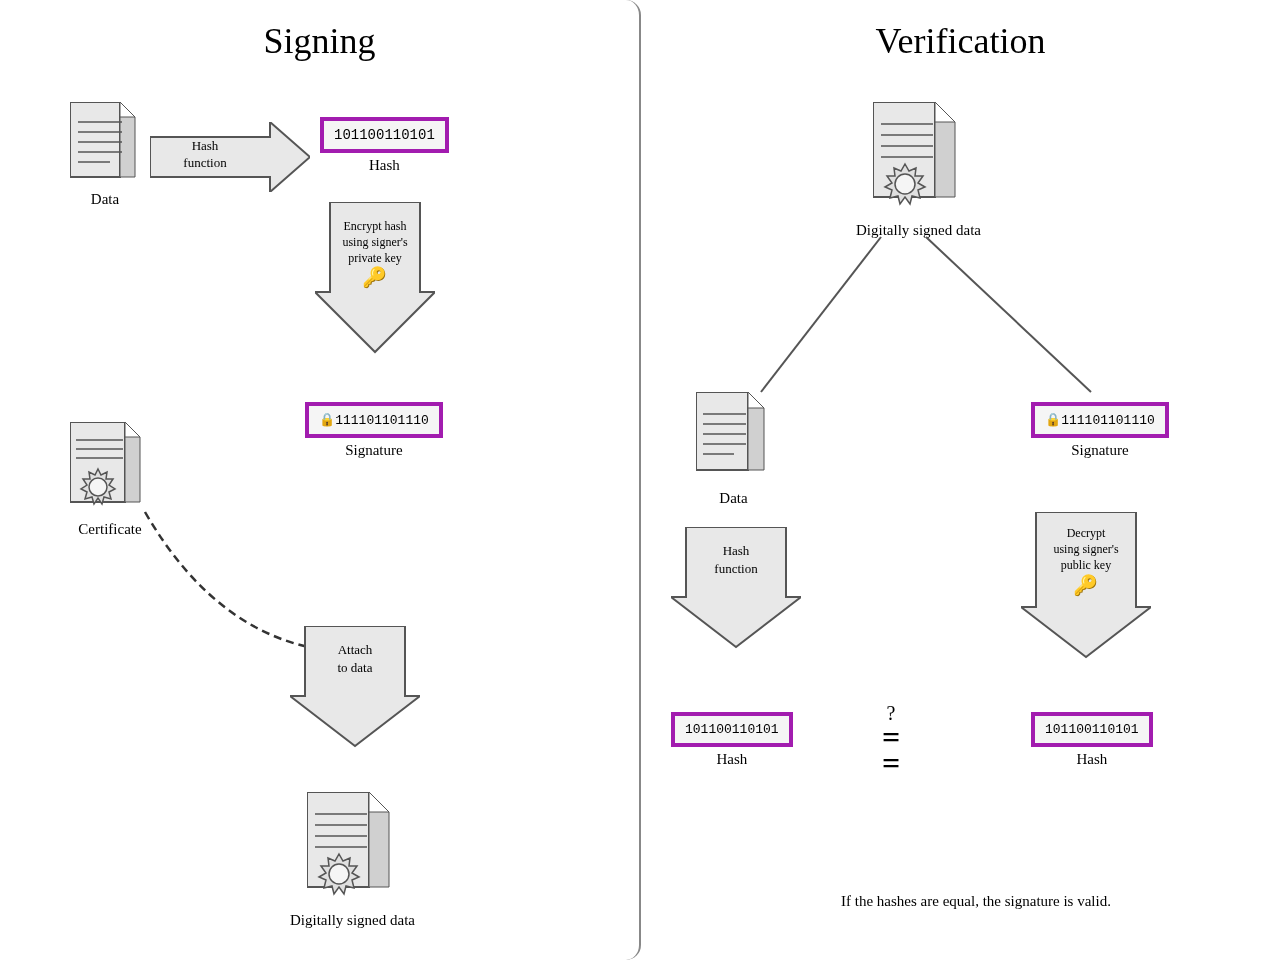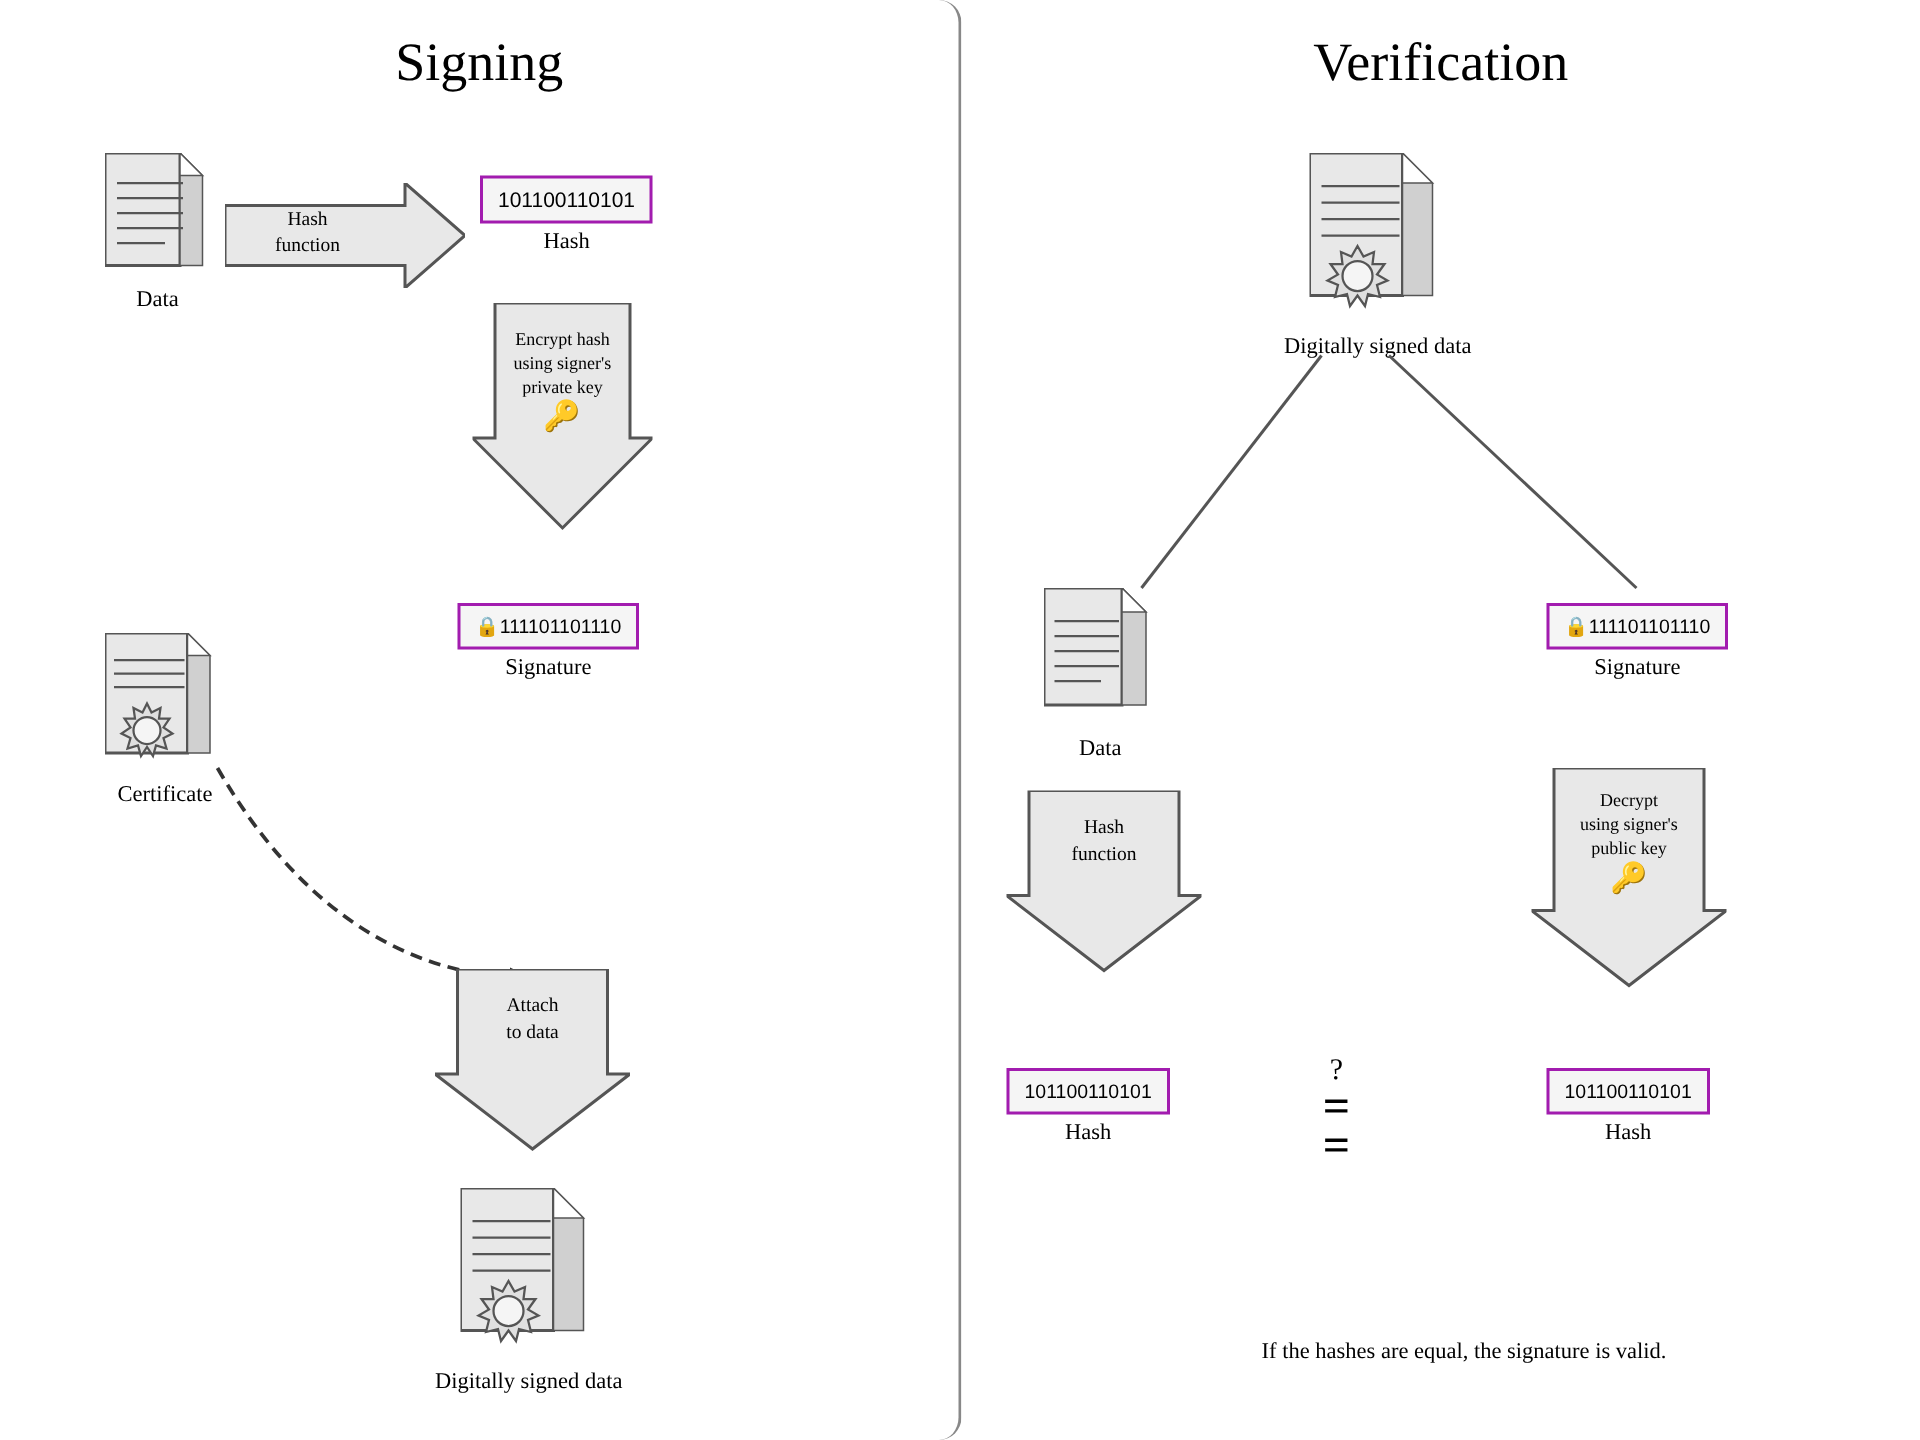--- a/index.html
+++ b/index.html
@@ -28,23 +28,23 @@
     .panel-title {
       text-align: center;
       font-size: 36px;
       font-weight: normal;
       margin-bottom: 20px;
       font-family: serif;
     }
 
     
     .hash-box {
-      border: 2px solid #a21caf;
+      border: 4px solid #a21caf;
       padding: 6px 10px;
-      font-family: Liberation Sans, sans-serif;
+      font-family: Liberation Mono, monospace;
       font-size: 14px;
       background: #f5f5f5;
       display: inline-block;
     }
 
     
     .left-content {
       position: relative;
       width: 100%;
       height: 880px;
@@ -140,21 +140,21 @@
           <span>🔒</span><span>111101101110</span>
         </div>
         <div class="label" style="margin-top:4px;">Signature</div>
       </div>
 
       <svg style="position:absolute; left:0; top:0; width:640px; height:880px; pointer-events:none;">
         <path d="M 125,430 Q 200,560 320,570" stroke="#333" stroke-width="2.5" stroke-dasharray="8,5" fill="none"></path>
         <polygon points="320,563 335,570 320,577" fill="#333"></polygon>
       </svg>
 
-      <div style="position:absolute; left:270px; top:564px; ">
+      <div style="position:absolute; left:270px; top:544px; ">
         <svg width="130" height="130">
           <polygon points="15,0 115,0 115,70 130,70 65,120 0,70 15,70" fill="#e8e8e8" stroke="#555" stroke-width="2"></polygon>
           <text x="65" y="28" text-anchor="middle" font-size="13" font-family="serif">Attach</text>
           <text x="65" y="46" text-anchor="middle" font-size="13" font-family="serif">to data</text>
         </svg>
       </div>
 
       <div style="position:absolute; left:270px; top:710px; text-align:center;">
         <svg width="90" height="110">
           <polygon points="0,0 62,0 62,95 0,95" fill="#e8e8e8" stroke="#555" stroke-width="2"></polygon>

